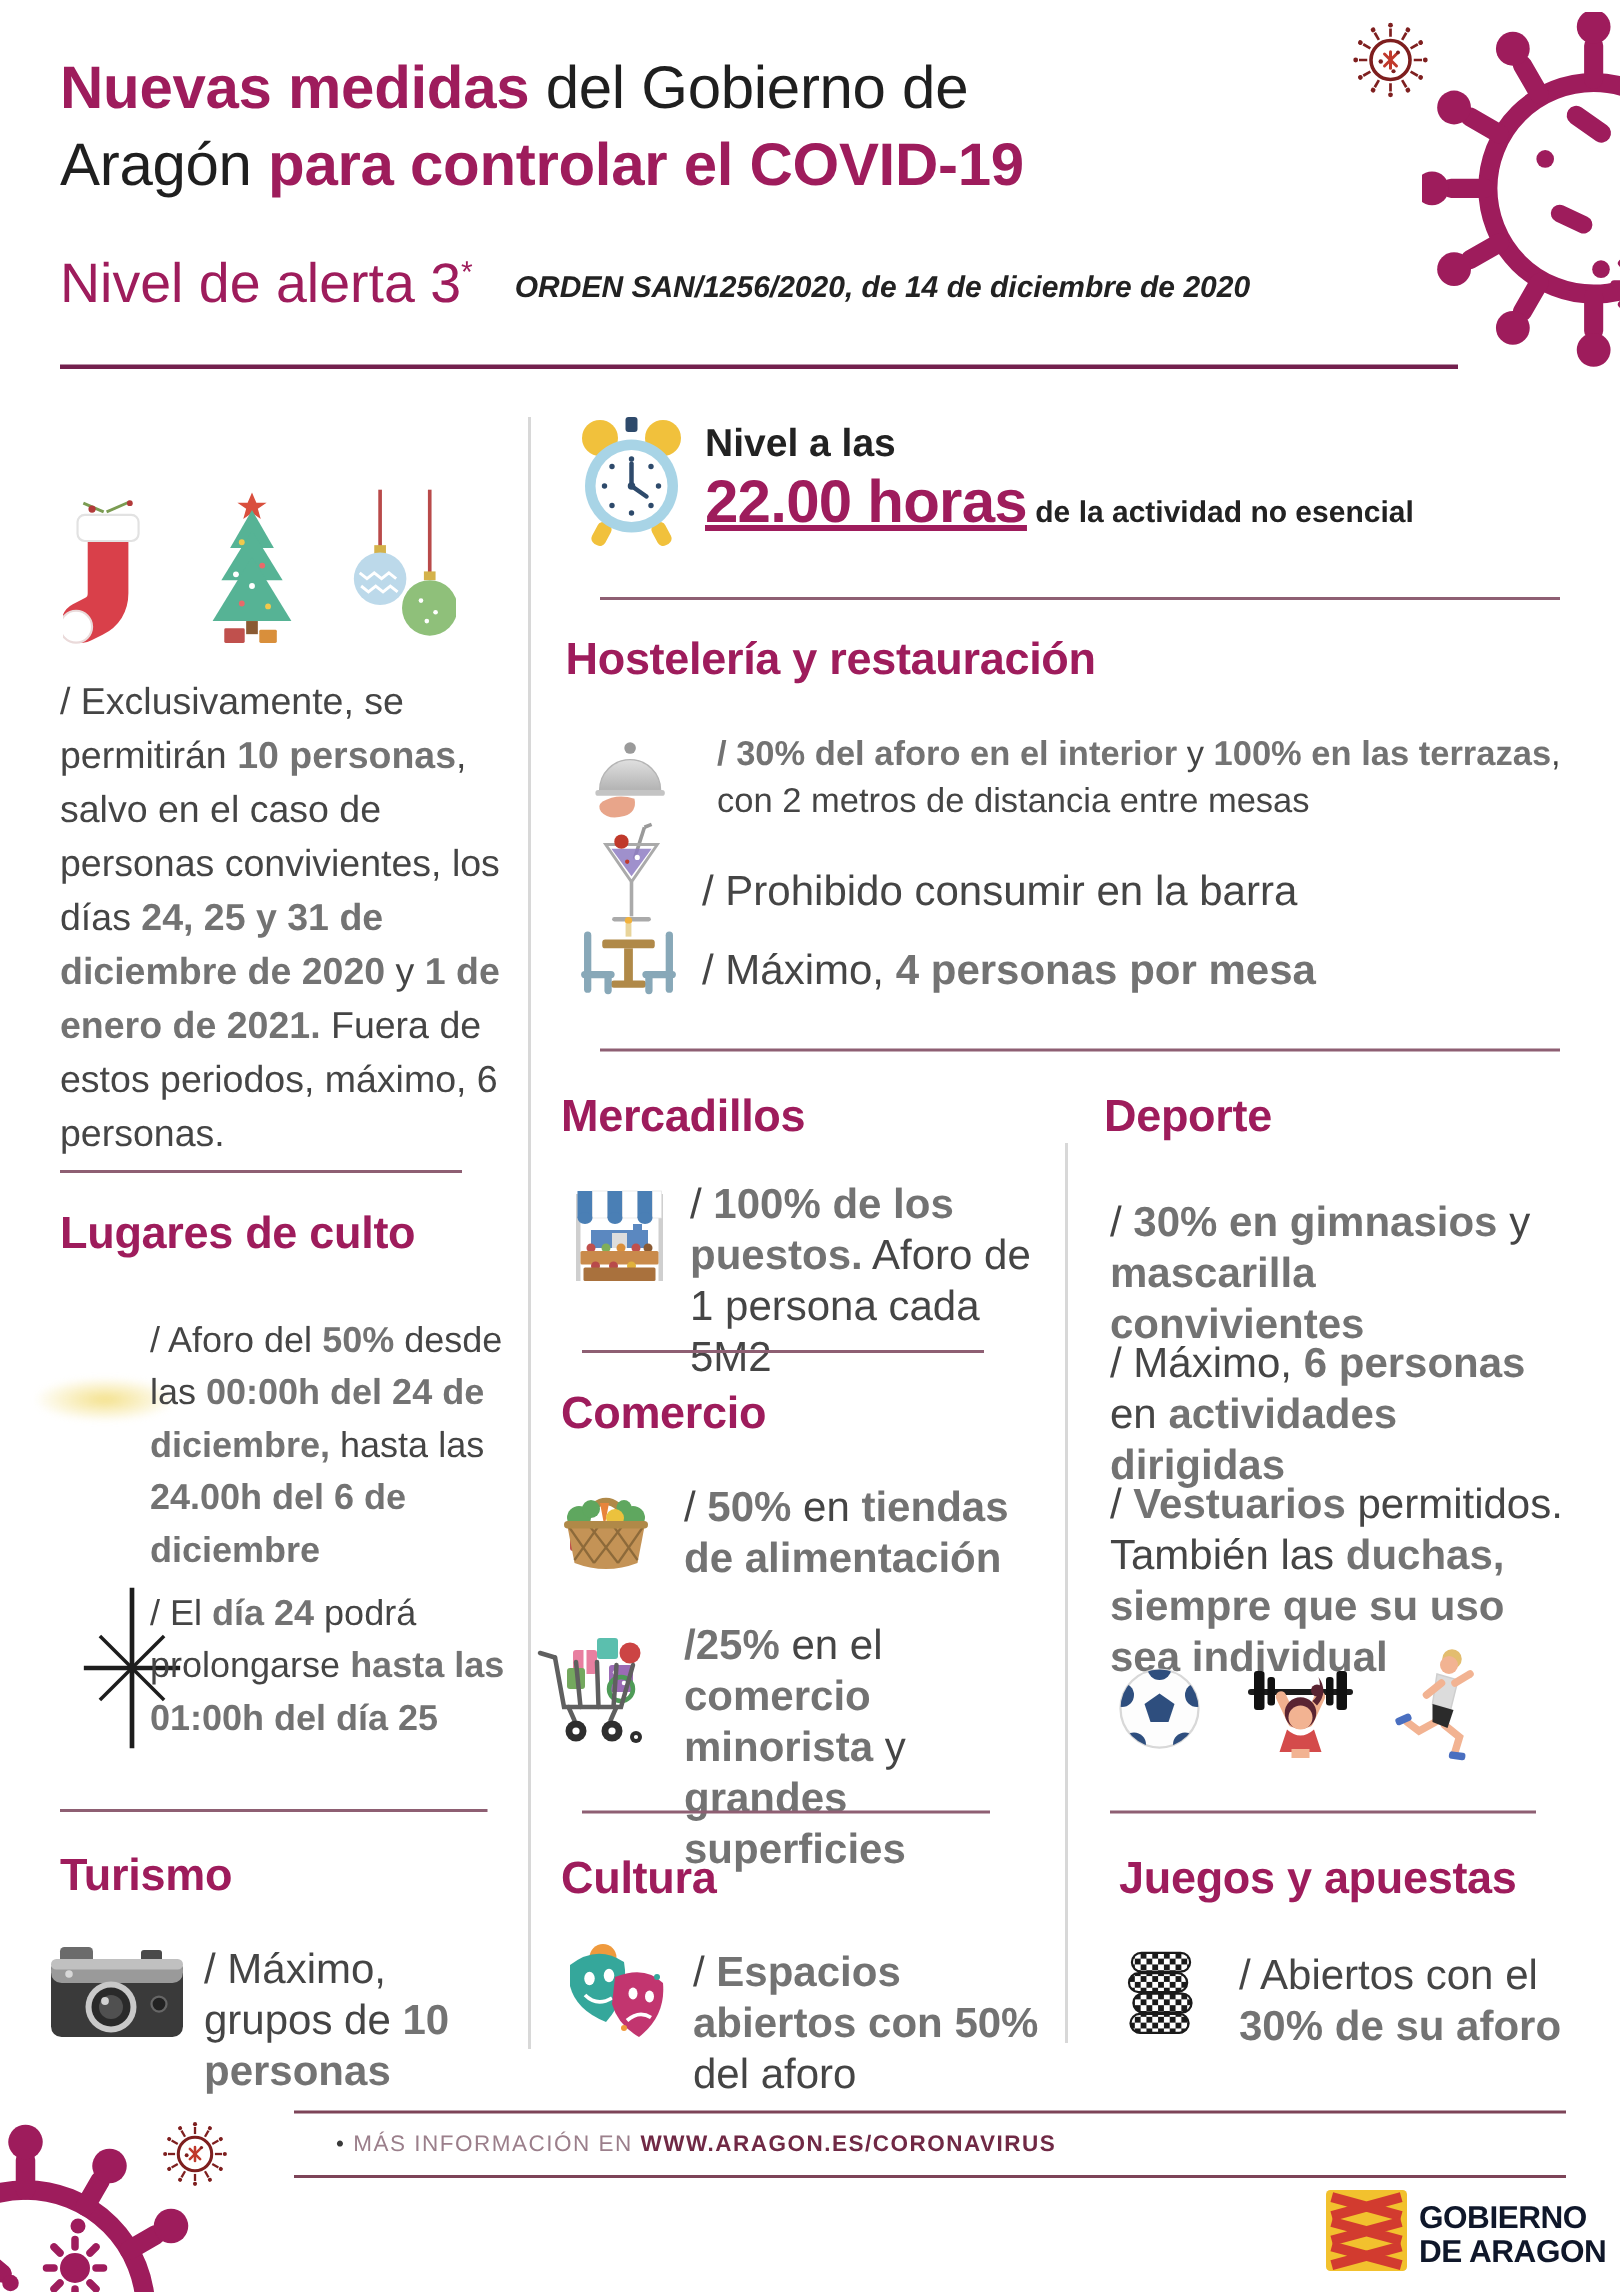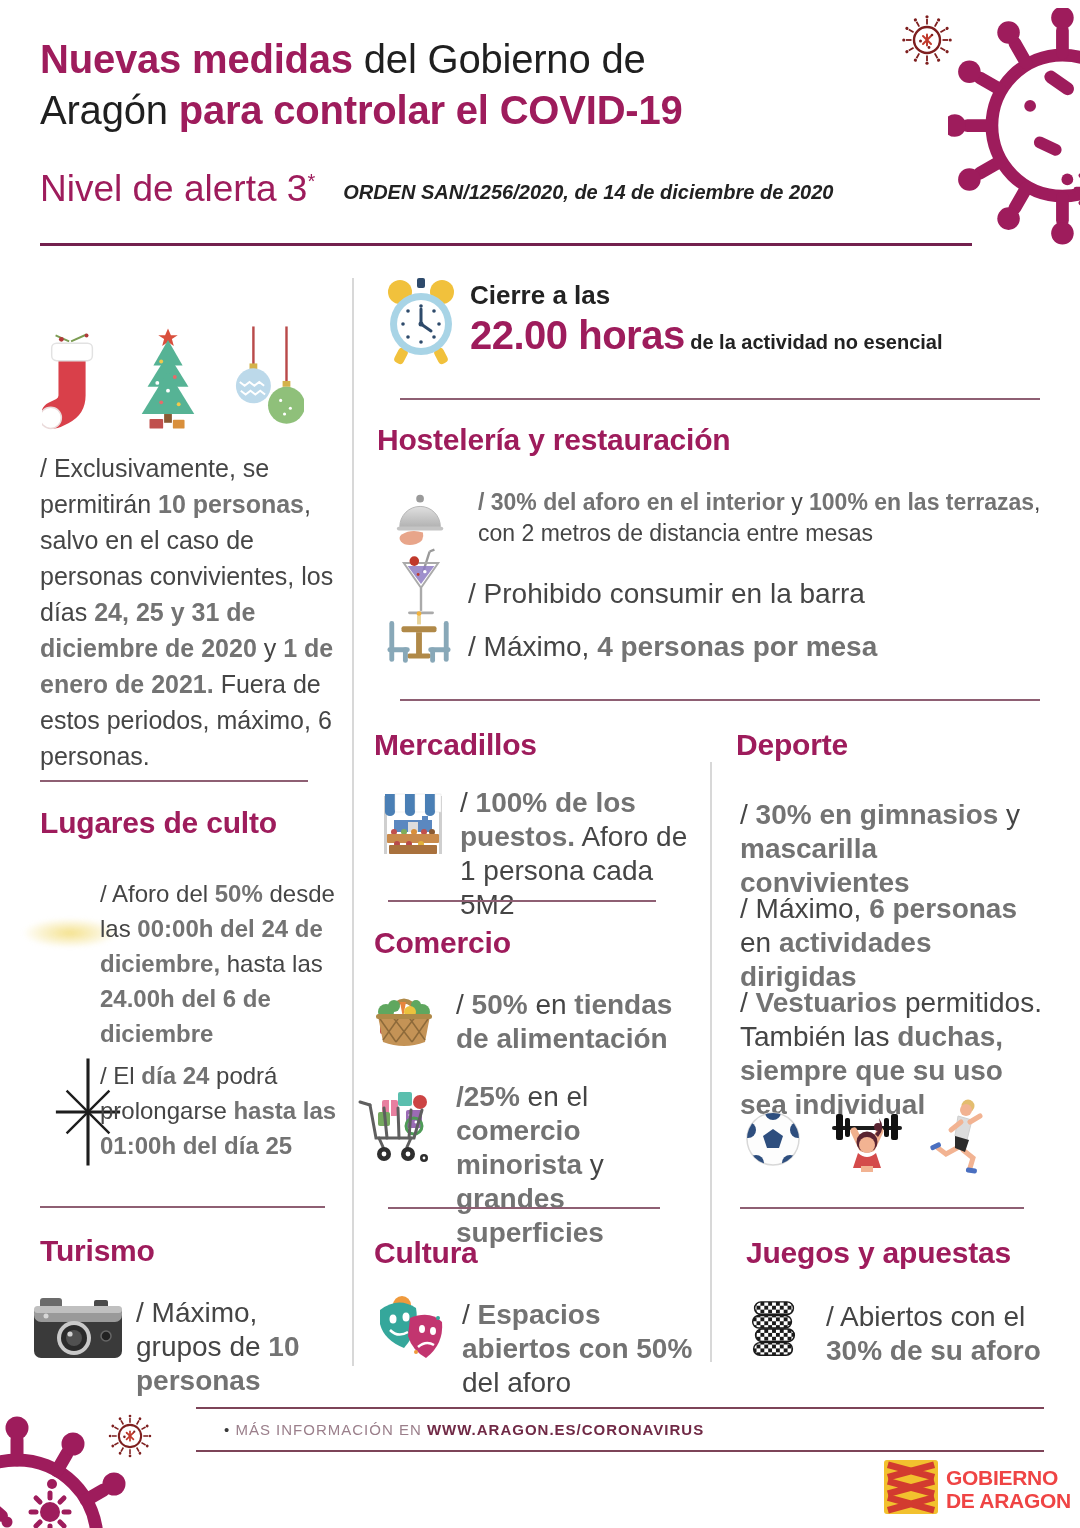--- a/index.html
+++ b/index.html
@@ -12,26 +12,26 @@
   .alert sup{font-size:20px;}
   .order{font-size:20px;font-style:italic;font-weight:700;color:#222;margin-left:28px;}
   .body25{font-size:25px;line-height:36px;}
   .body24{font-size:28px;line-height:34px;}
   .body23{font-size:23px;line-height:31px;}
   .bseg{font-weight:700;color:#737373;}
   .hr{background:#8e5f73;height:2px;}
   .hr-strong{background:#73204e;height:3px;}
   .vr{background:#d8d8d8;width:2px;}
   .closure-prefix{font-size:26px;font-weight:700;color:#222;}
-  .closure-time{font-size:40px;font-weight:700;color:#9e1c5c;letter-spacing:-0.5px;}
+  .closure-time{font-size:40px;font-weight:700;color:#9e1c5c;letter-spacing:-0.5px;text-decoration:underline;}
   .closure-suffix{font-size:20px;font-weight:700;color:#222;}
   .ftext{font-size:15px;letter-spacing:1px;color:#9b7f8b;font-weight:400;}
   .ftext .furl{font-weight:700;color:#702945;}
   .logo{display:flex;align-items:center;gap:8px;}
-  .logo-text{font-size:21px;line-height:23px;font-weight:700;color:#ef4444;letter-spacing:-0.3px;}
+  .logo-text{font-size:21px;line-height:23px;font-weight:700;color:#0f172a;letter-spacing:-0.3px;}
   .iconrow{display:flex;align-items:flex-end;gap:28px;}
   .glow{background:radial-gradient(ellipse at center,rgba(242,220,120,0.85),rgba(242,220,120,0) 70%);filter:blur(2px);}
 </style>
 </head>
 <body>
 
 <div id="page">
 
   <div class="abs h1 rich" style="left:40px;top:34px;width:840px;"><span class="bseg" style="color: rgb(158, 28, 92);">Nuevas medidas</span><span> del Gobierno de
 Aragón </span><span class="bseg" style="color: rgb(158, 28, 92);">para controlar el COVID-19</span></div>
@@ -234,21 +234,21 @@
           <circle cx="30" cy="65" r="1.8"></circle>
         <circle cx="25" cy="52" r="1.8"></circle>
           <circle cx="30" cy="39" r="1.8"></circle>
       </g>
       <line x1="43" y1="52" x2="43" y2="37" stroke="#2e4a6b" stroke-width="3" stroke-linecap="round"></line>
       <line x1="43" y1="52" x2="53" y2="59" stroke="#2e4a6b" stroke-width="3" stroke-linecap="round"></line>
       <circle cx="43" cy="52" r="2.5" fill="#2e4a6b"></circle>
     </svg>
   </span>
   <div class="abs" style="left:470px;top:280px;width:604px;">
-    <div class="closure-prefix">Cierre a las</div>
+    <div class="closure-prefix">Nivel a las</div>
     <div style="margin-top:2px;">
       <span class="closure-time">22.00 horas</span><span class="closure-suffix"> de la actividad no esencial</span>
     </div>
   </div>
 
   <div class="abs hr" style="left:400px;top:398px;width:640px;"></div>
 
   <h2 class="abs h2" style="left:377px;top:423px;margin:0;">Hostelería y restauración</h2>
 
   <span class="abs" style="left:394px;top:488px;">

